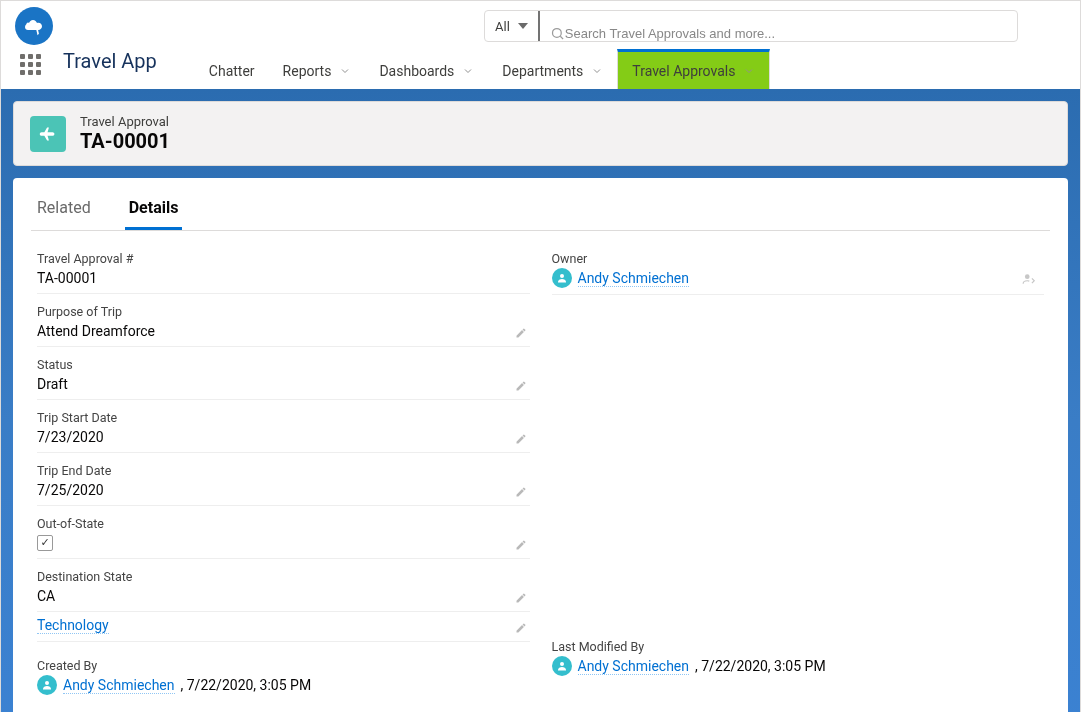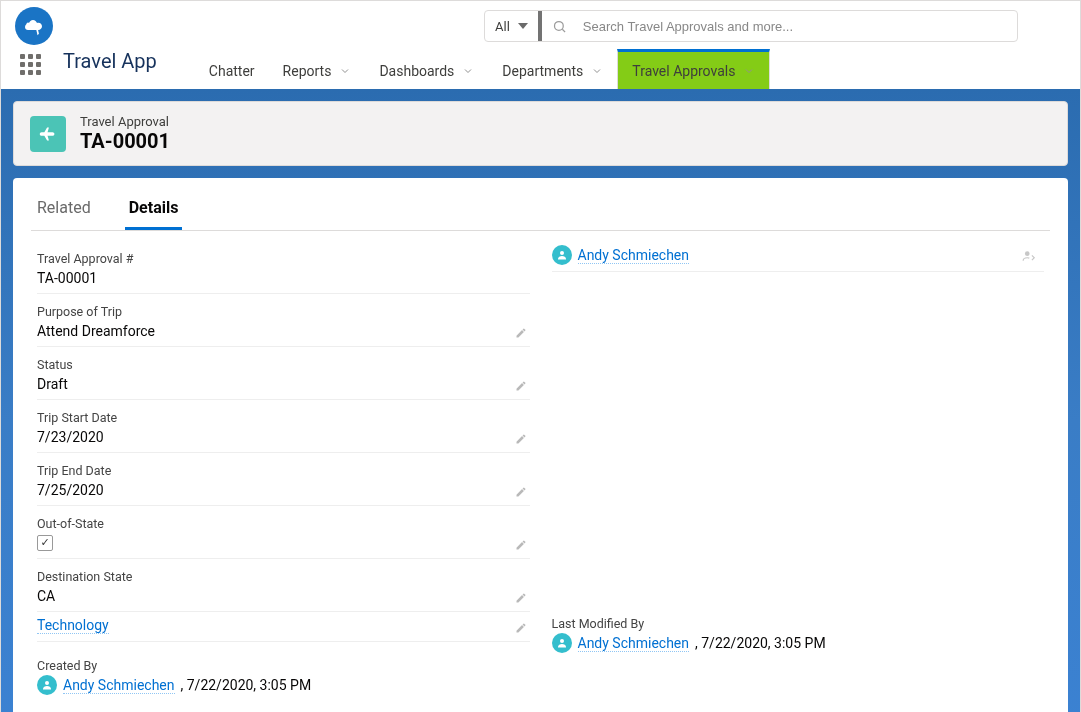--- a/index.html
+++ b/index.html
@@ -30,28 +30,28 @@
   width: 534px;
   height: 32px;
   border: 1px solid #dddbda;
   border-radius: 4px;
   overflow: hidden;
   margin-right: 48px;
 }
 .search-scope {
   display: flex; align-items: center; gap: 8px;
   padding: 0 10px;
-  border-right: 4px solid #737373;
+  border-right: 2px solid #737373;
   font-size: 13px;
   color: #3e3e3c;
   cursor: pointer;
 }
 .search-input-wrap {
-  display: flex; align-items: center; flex: 1;
-  padding: 0 10px; gap: 16px;
+  display: flex; align-items: flex-end; flex: 1;
+  padding: 0 10px; gap: 0;
 }
 .search-input {
   border: none; outline: none; flex: 1;
   font-size: 13px; color: #3e3e3c;
 }
 .search-input::placeholder { color: #888; }
 .nav-row {
   display: flex;
   height: 40px;
   padding: 0 14px;
@@ -370,20 +370,21 @@
                   </svg>
                 </span>
               <span class="link">Andy Schmiechen</span>
               <span>, 7/22/2020, 3:05 PM</span>
             </div>
           </div>
         </div>
 
         <div>
           <div class="field">
+            <div class="fld-label">Owner</div>
             <div class="fld-value">
               <span class="avatar">
                   <svg width="12" height="12" viewBox="0 0 24 24" fill="#fff">
                     <circle cx="12" cy="8" r="4"></circle>
                     <path d="M4 20c0-4 4-6 8-6s8 2 8 6v1H4v-1z"></path>
                   </svg>
                 </span>
               <span class="link">Andy Schmiechen</span>
               <span class="change-owner">
                   <svg width="14" height="14" viewBox="0 0 24 24" fill="#c7c7c7">

